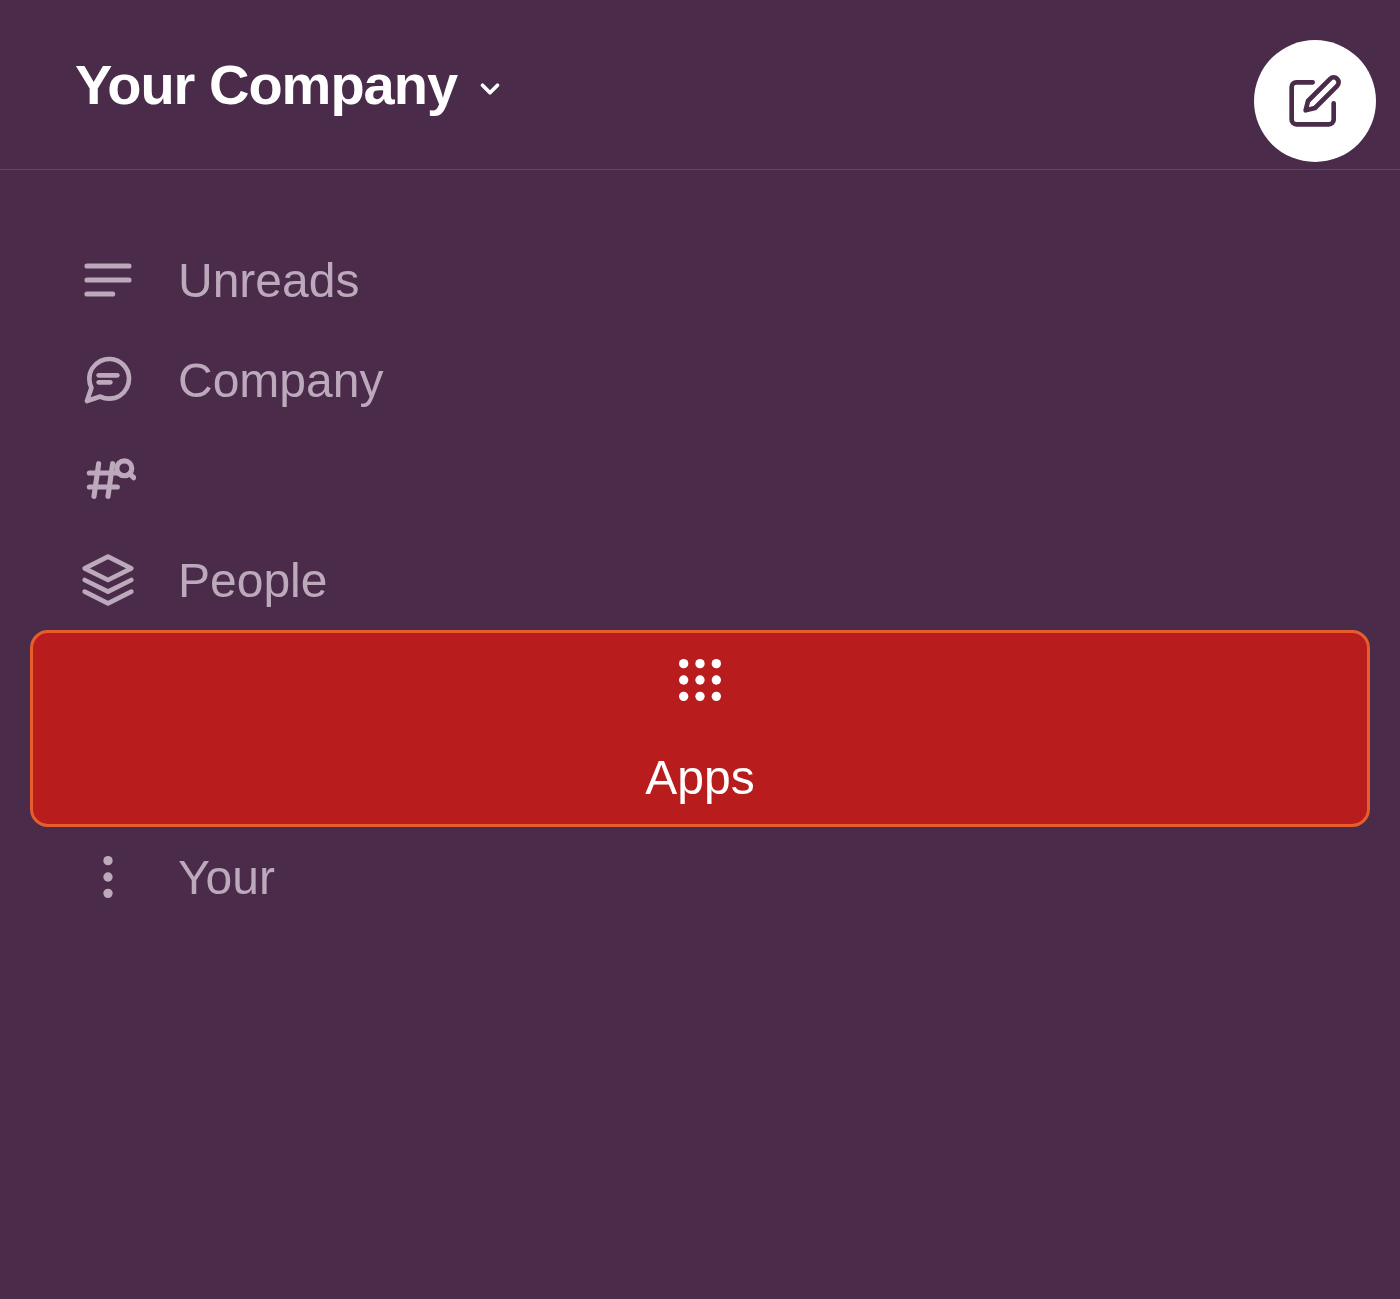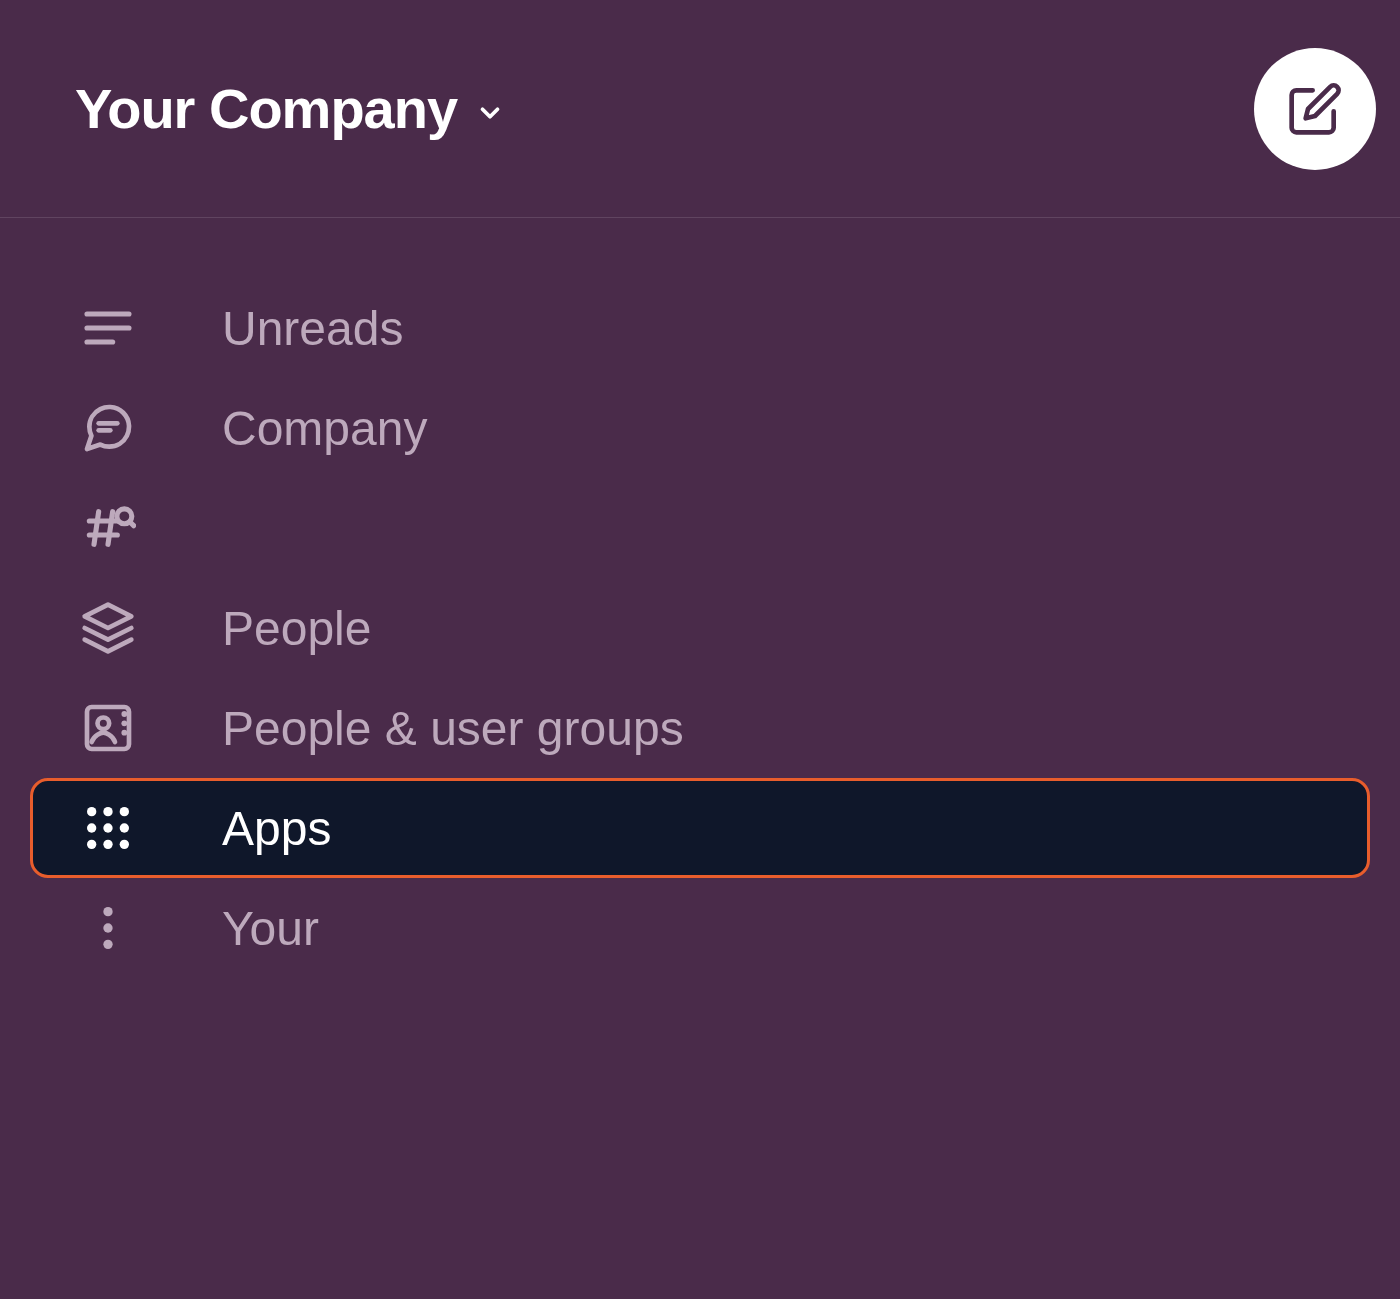--- a/index.html
+++ b/index.html
@@ -9,25 +9,24 @@
     }
     body {
       font-family: -apple-system, BlinkMacSystemFont, "Segoe UI", Helvetica, Arial, sans-serif;
       background-color: #4a2b4a;
       width: 1400px;
       height: 1299px;
       overflow: hidden;
     }
     .header {
       display: flex;
-      align-items: center;
       justify-content: space-between;
       padding: 40px 24px 40px 75px;
       border-bottom: 1px solid rgba(255,255,255,0.12);
-      height: 218px;
+      height: 170px;
     }
     .workspace-title {
       display: flex;
       align-items: center;
       gap: 18px;
       cursor: pointer;
     }
     .workspace-title-text {
       color: #ffffff;
       font-size: 56px;
@@ -62,23 +61,24 @@
     .nav-item {
       display: flex;
       align-items: center;
       padding: 22px 50px;
       border-radius: 18px;
       cursor: pointer;
       gap: 42px;
       position: relative;
     }
     .nav-item.selected {
-      background-color: #0f172a;
+      background-color: #b91c1c;
       border: 3px solid #e85d2c;
       padding: 19px 47px;
+      flex-direction: column;
     }
     .nav-item.selected .nav-label {
       color: #ffffff;
     }
     .nav-item.selected .nav-icon {
       color: #ffffff;
     }
     .nav-icon {
       color: #bda9bc;
       width: 56px;
@@ -89,21 +89,20 @@
       flex-shrink: 0;
     }
     .nav-icon svg {
       width: 100%;
       height: 100%;
     }
     .nav-label {
       color: #bda9bc;
       font-size: 48px;
       font-weight: 400;
-      margin-left: 44px;
     }
   </style>
 </head>
 <body>
 
 <div class="header">
   <div class="workspace-title">
     <span class="workspace-title-text">Your Company</span>
     <span class="chevron-down">
       <svg viewBox="0 0 24 24" fill="none" stroke="currentColor" stroke-width="3" stroke-linecap="round" stroke-linejoin="round">
@@ -163,33 +162,20 @@
     <span class="nav-icon">
       <svg viewBox="0 0 24 24" fill="none" stroke="currentColor" stroke-width="2" stroke-linecap="round" stroke-linejoin="round">
         <polygon points="12 2 2 7 12 12 22 7 12 2"></polygon>
         <polyline points="2 12 12 17 22 12"></polyline>
         <polyline points="2 17 12 22 22 17"></polyline>
       </svg>
     </span>
     <span class="nav-label">People</span>
   </div>
 
-  <div class="nav-item">
-    <span class="nav-icon">
-      <svg viewBox="0 0 24 24" fill="none" stroke="currentColor" stroke-width="2" stroke-linecap="round" stroke-linejoin="round">
-        <rect x="3" y="3" width="18" height="18" rx="2"></rect>
-        <circle cx="10" cy="10" r="2.5"></circle>
-        <path d="M5 18c1-3 4-4 5-4s4 1 5 4"></path>
-        <line x1="19" y1="6" x2="19" y2="6" stroke-width="2.5"></line>
-        <line x1="19" y1="10" x2="19" y2="10" stroke-width="2.5"></line>
-        <line x1="19" y1="14" x2="19" y2="14" stroke-width="2.5"></line>
-      </svg>
-    </span>
-    <span class="nav-label">People &amp; user groups</span>
-  </div>
 
   <div class="nav-item selected">
     <span class="nav-icon">
       <svg viewBox="0 0 24 24" fill="currentColor">
         <circle cx="5" cy="5" r="2"></circle>
         <circle cx="12" cy="5" r="2"></circle>
         <circle cx="19" cy="5" r="2"></circle>
         <circle cx="5" cy="12" r="2"></circle>
         <circle cx="12" cy="12" r="2"></circle>
         <circle cx="19" cy="12" r="2"></circle>

